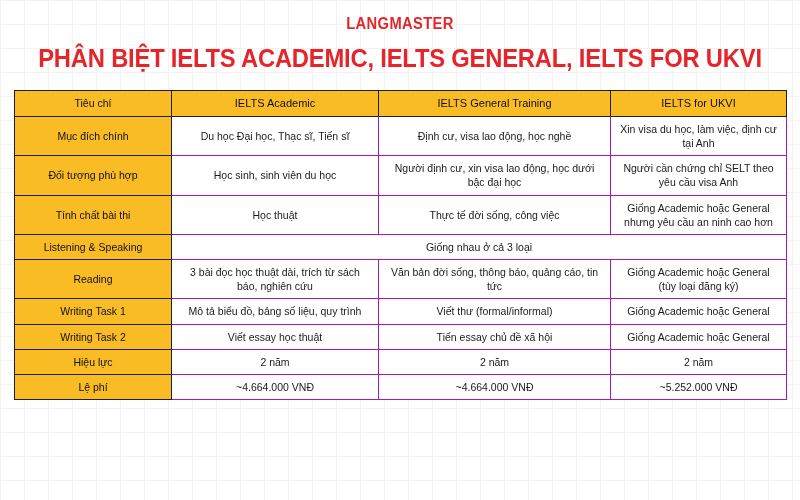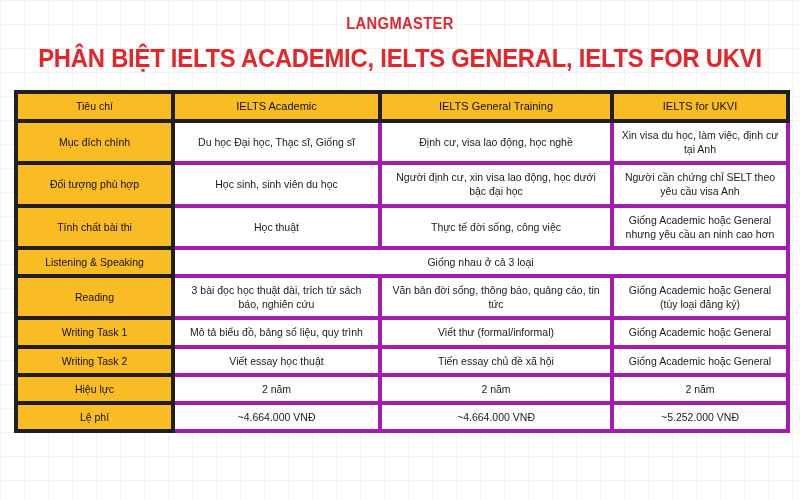--- a/index.html
+++ b/index.html
@@ -59,21 +59,21 @@
   }
 
   table.compare {
     width: 772px;
     border-collapse: collapse;
     table-layout: fixed;
   }
 
   table.compare td,
   table.compare th {
-    border: 4px solid #a21caf;
+    border: 1px solid #a21caf;
     vertical-align: middle;
     text-align: center;
     padding: 5px 7px;
     background: #ffffff;
     color: #1a1a1a;
     font-size: 10.5px;
     font-weight: 400;
     line-height: 1.35;
   }
 
@@ -124,21 +124,21 @@
         <tr>
           <th class="lbl">Tiêu chí</th>
           <th>IELTS Academic</th>
           <th>IELTS General Training</th>
           <th>IELTS for UKVI</th>
         </tr>
       </thead>
       <tbody id="tbody">
           <tr>
             <td class="lbl">Mục đích chính</td>
-            <td>Du học Đại học, Thạc sĩ, Giống sĩ</td>
+            <td>Du học Đại học, Thạc sĩ, Tiến sĩ</td>
             <td>Định cư, visa lao động, học nghề</td>
             <td>Xin visa du học, làm việc, định cư tại Anh</td>
           </tr>
           <tr>
             <td class="lbl">Đối tượng phù hợp</td>
             <td>Học sinh, sinh viên du học</td>
             <td>Người định cư, xin visa lao động, học dưới bậc đại học</td>
             <td>Người cần chứng chỉ SELT theo yêu cầu visa Anh</td>
           </tr>
           <tr>

